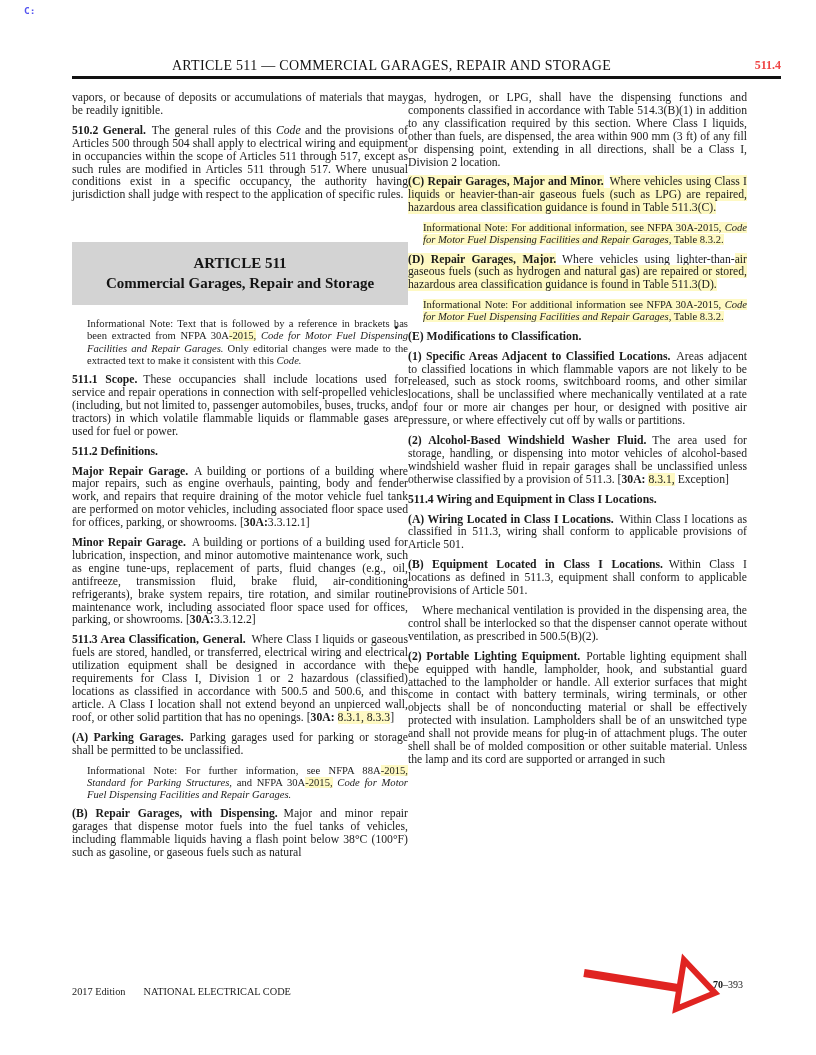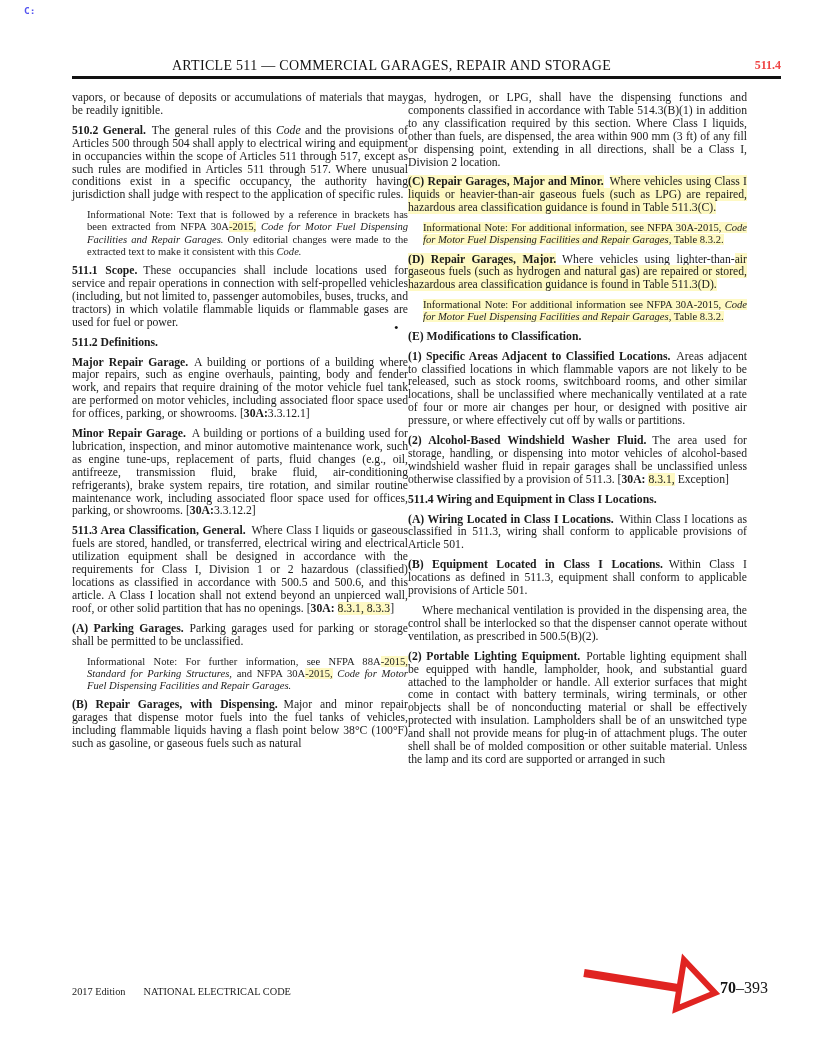--- a/index.html
+++ b/index.html
@@ -41,41 +41,45 @@
   .article-box .line2 { font-size:15px; font-weight:bold; line-height:20px; color:#141414; }
   .bullet-marker {
     position:absolute; left:-14px; top:-10px; font-size:13px; line-height:13px; color:#111;
     text-indent:0;
   }
   .footer-left {
     position:absolute; left:72px; top:986px; font-size:10.3px; color:#222;
   }
   .footer-left .ed { margin-right:18px; }
   .footer-page {
-    position:absolute; left:688px; top:979px; width:80px; text-align:right;
-    font-size:16px; color:#141414;
+    position:absolute; left:688px; top:979px; width:80px; text-align:center;
+    font-size:10px; color:#141414;
   }
   .arrow-wrap { position:absolute; left:572px; top:948px; width:160px; height:70px; }
 </style>
 </head>
 <body>
 
 <div class="page">
 
   <div class="corner-label">C:</div>
 
   <div class="header-row">
     <div class="header-title">ARTICLE 511 — COMMERCIAL GARAGES, REPAIR AND STORAGE</div>
     <div class="header-section">511.4</div>
   </div>
   <div class="header-rule"></div>
 
   <div class="col col-left">
       <div class="block para"><span>vapors, or because of deposits or accumulations of materials that may be readily ignitible.</span></div>
       <div class="block para"><span class="b">510.2 General.</span><span> The general rules of this </span><span class="i">Code</span><span> and the provisions of Articles 500 through 504 shall apply to electrical wiring and equipment in occupancies within the scope of Articles 511 through 517, except as such rules are modified in Articles 511 through 517. Where unusual conditions exist in a specific occupancy, the authority having jurisdiction shall judge with respect to the application of specific rules.</span></div>
+      <div class="block article-box">
+        <div class="line1">ARTICLE 511</div>
+        <div class="line2">Commercial Garages, Repair and Storage</div>
+      </div>
       <div class="block note"><span>Informational Note: Text that is followed by a reference in brackets has been extracted from NFPA 30A</span><span class="h">-2015,</span><span> </span><span class="i">Code for Motor Fuel Dispensing Facilities and Repair Garages.</span><span> Only editorial changes were made to the extracted text to make it consistent with this </span><span class="i">Code.</span></div>
       <div class="block para"><span class="b">511.1 Scope.</span><span> These occupancies shall include locations used for service and repair operations in connection with self-propelled vehicles (including, but not limited to, passenger automobiles, buses, trucks, and tractors) in which volatile flammable liquids or flammable gases are used for fuel or power.</span></div>
       <div class="block para"><span class="b">511.2 Definitions.</span></div>
       <div class="block para"><span class="b">Major Repair Garage.</span><span> A building or portions of a building where major repairs, such as engine overhauls, painting, body and fender work, and repairs that require draining of the motor vehicle fuel tank are performed on motor vehicles, including associated floor space used for offices, parking, or showrooms. [</span><span class="b">30A:</span><span>3.3.12.1]</span></div>
       <div class="block para"><span class="b">Minor Repair Garage.</span><span> A building or portions of a building used for lubrication, inspection, and minor automotive maintenance work, such as engine tune-ups, replacement of parts, fluid changes (e.g., oil, antifreeze, transmission fluid, brake fluid, air-conditioning refrigerants), brake system repairs, tire rotation, and similar routine maintenance work, including associated floor space used for offices, parking, or showrooms. [</span><span class="b">30A:</span><span>3.3.12.2]</span></div>
       <div class="block para"><span class="b">511.3 Area Classification, General.</span><span> Where Class I liquids or gaseous fuels are stored, handled, or transferred, electrical wiring and electrical utilization equipment shall be designed in accordance with the requirements for Class I, Division 1 or 2 hazardous (classified) locations as classified in accordance with 500.5 and 500.6, and this article. A Class I location shall not extend beyond an unpierced wall, roof, or other solid partition that has no openings. [</span><span class="b">30A:</span><span> </span><span class="h">8.3.1, 8.3.3</span><span>]</span></div>
       <div class="block para"><span class="b">(A) Parking Garages.</span><span> Parking garages used for parking or storage shall be permitted to be unclassified.</span></div>
       <div class="block note"><span>Informational Note: For further information, see NFPA 88A</span><span class="h">-2015,</span><span> </span><span class="i">Standard for Parking Structures,</span><span> and NFPA 30A</span><span class="h">-2015,</span><span> </span><span class="i">Code for Motor Fuel Dispensing Facilities and Repair Garages.</span></div>
       <div class="block para"><span class="b">(B) Repair Garages, with Dispensing.</span><span> Major and minor repair garages that dispense motor fuels into the fuel tanks of vehicles, including flammable liquids having a flash point below 38°C (100°F) such as gasoline, or gaseous fuels such as natural</span></div>
     </div>

